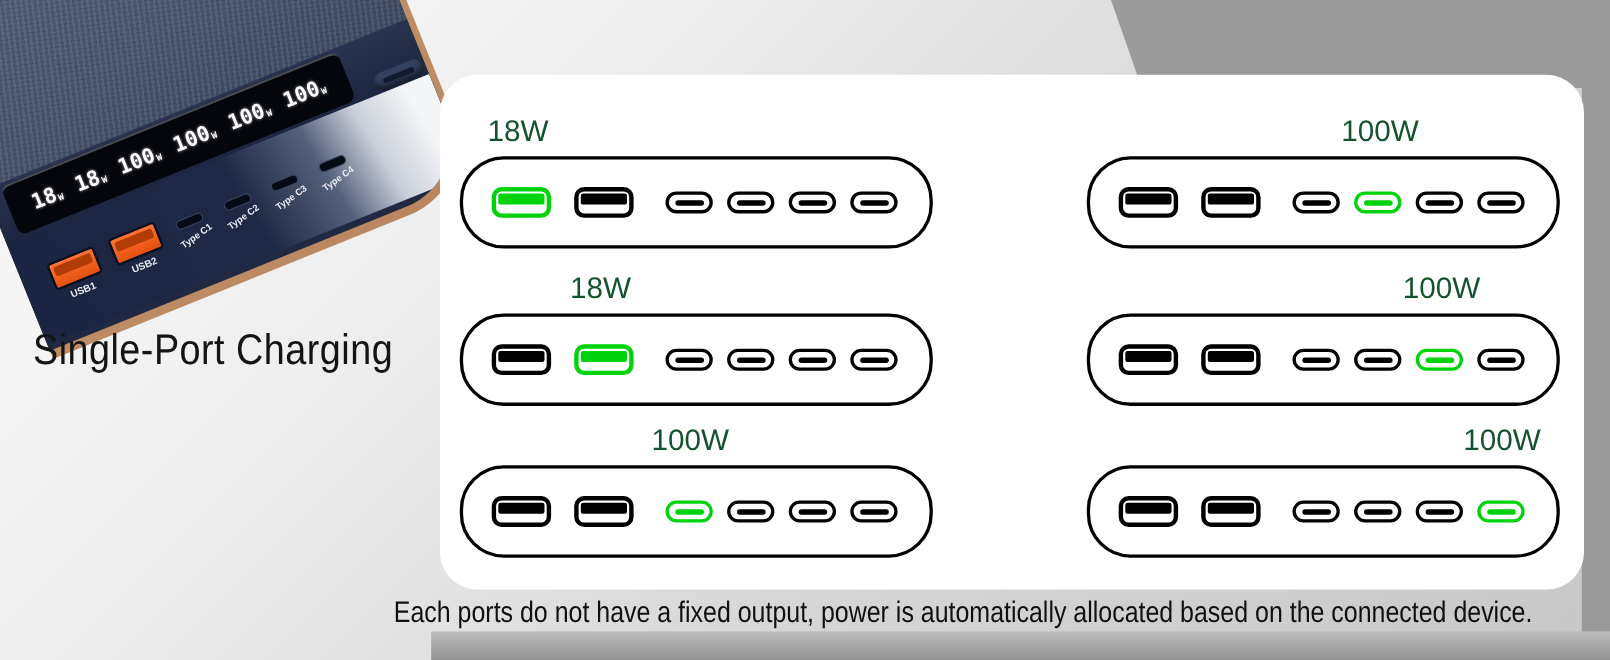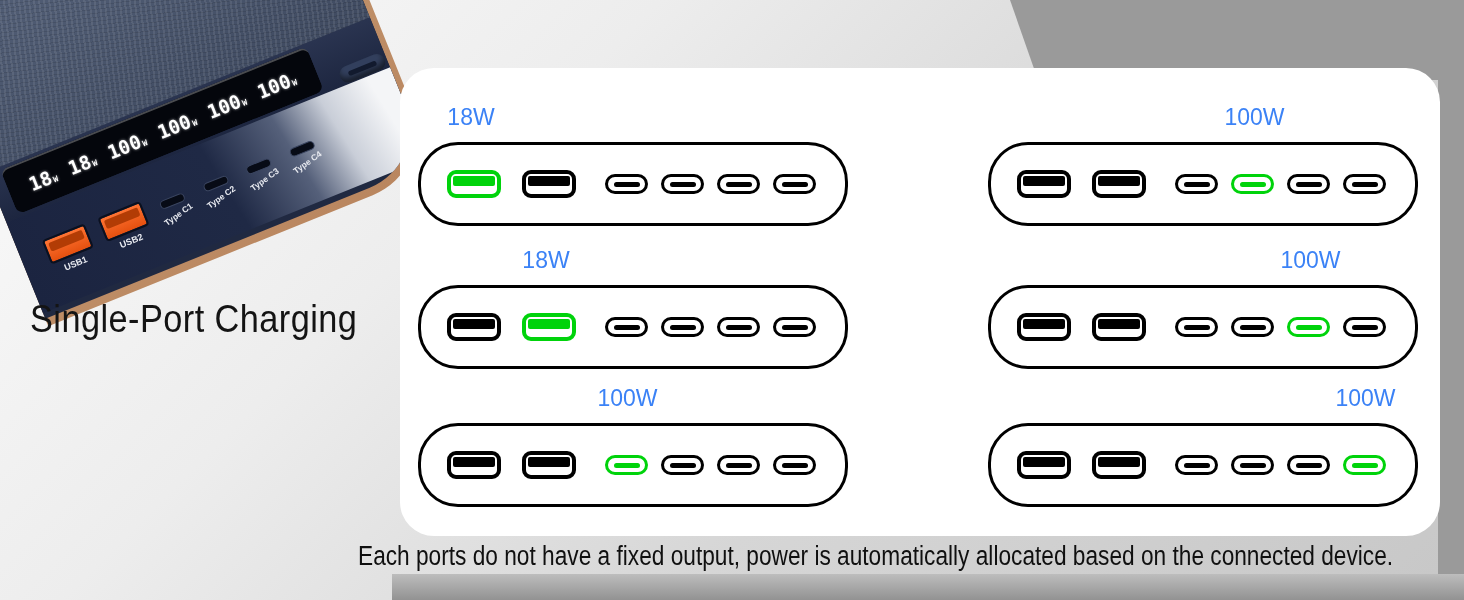--- a/index.html
+++ b/index.html
@@ -15,21 +15,21 @@
   .bg-right { position:absolute; top:78px; left:1438px; right:0; bottom:0; background:var(--backdrop); }
   .bg-bottom{ position:absolute; left:392px; right:0; top:574px; bottom:0;
     background:linear-gradient(#bdbdbd,#929292); }
 
   
   .panel{ position:absolute; left:400px; top:68px; width:1040px; height:468px;
     background:var(--panelw); border-radius:34px; }
 
   .diagram{ position:absolute; width:430px; height:128px; }
   .watt{ position:absolute; top:6px; transform:translateX(-50%);
-    font-size:23px; color:#3b82f6; white-space:nowrap; }
+    font-size:27px; color:#14532d; white-space:nowrap; }
   .pill{ position:absolute; left:0; top:44px; width:430px; height:84px;
     border:3px solid #000; border-radius:40px; display:flex; align-items:center; padding-left:26px; }
   .usba{ width:54px; height:28px; border:4px solid #000; border-radius:9px; flex:none; }
   .usba .bar{ margin:2px 2px 0 2px; height:10px; border-radius:2px; background:#000; }
   .usba:nth-child(1){ margin-right:21px; }
   .usba:nth-child(2){ margin-right:29px; }
   .usbc{ width:43px; height:20px; border:3px solid #000; border-radius:10px; flex:none;
     display:flex; align-items:center; justify-content:center; margin-right:13px; }
   .usbc:last-child{ margin-right:0; }
   .usbc .bar{ width:26px; height:5px; border-radius:2.5px; background:#000; }

